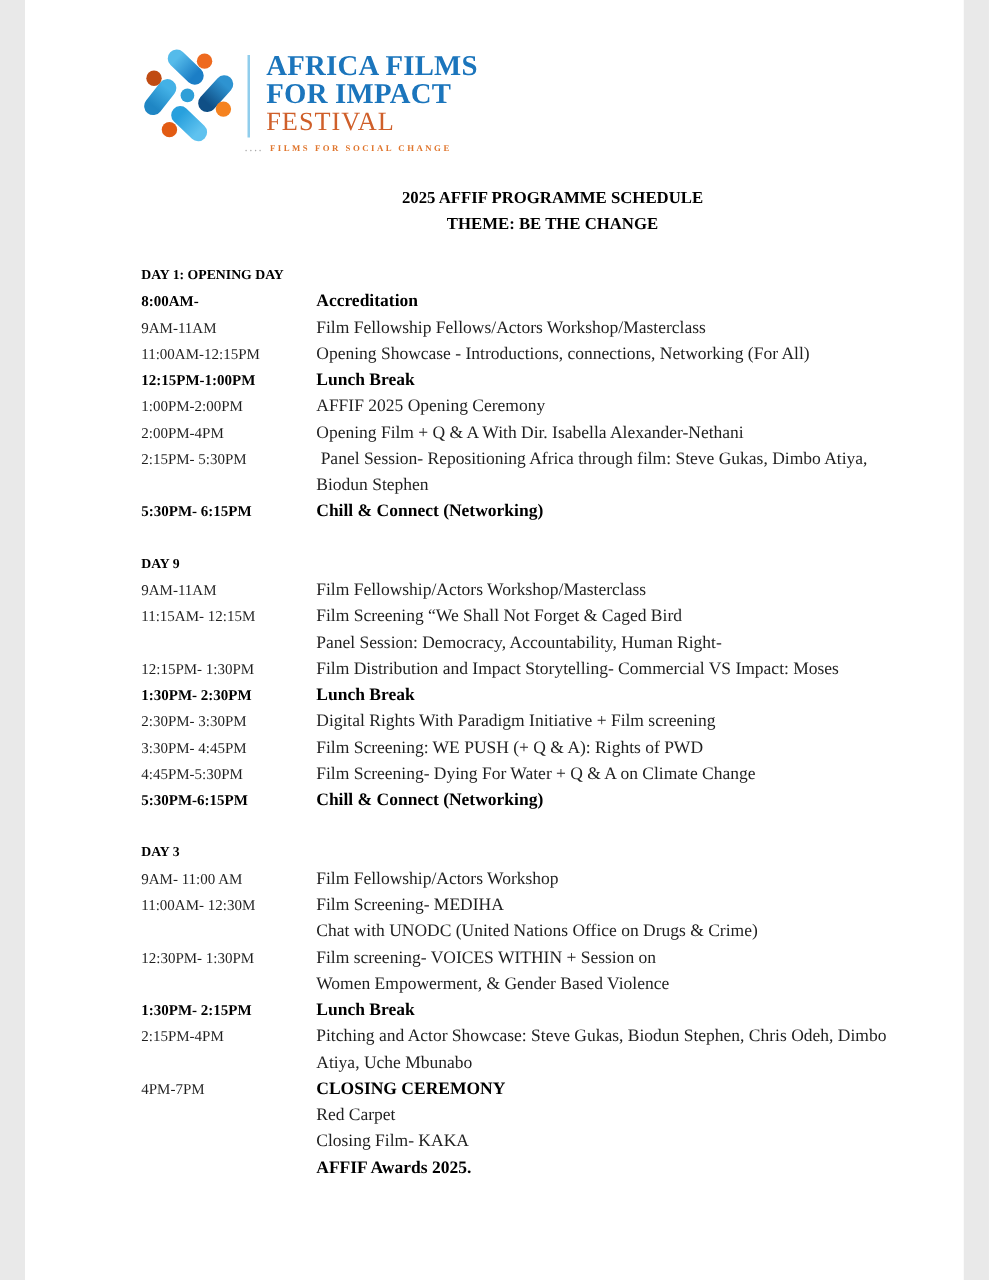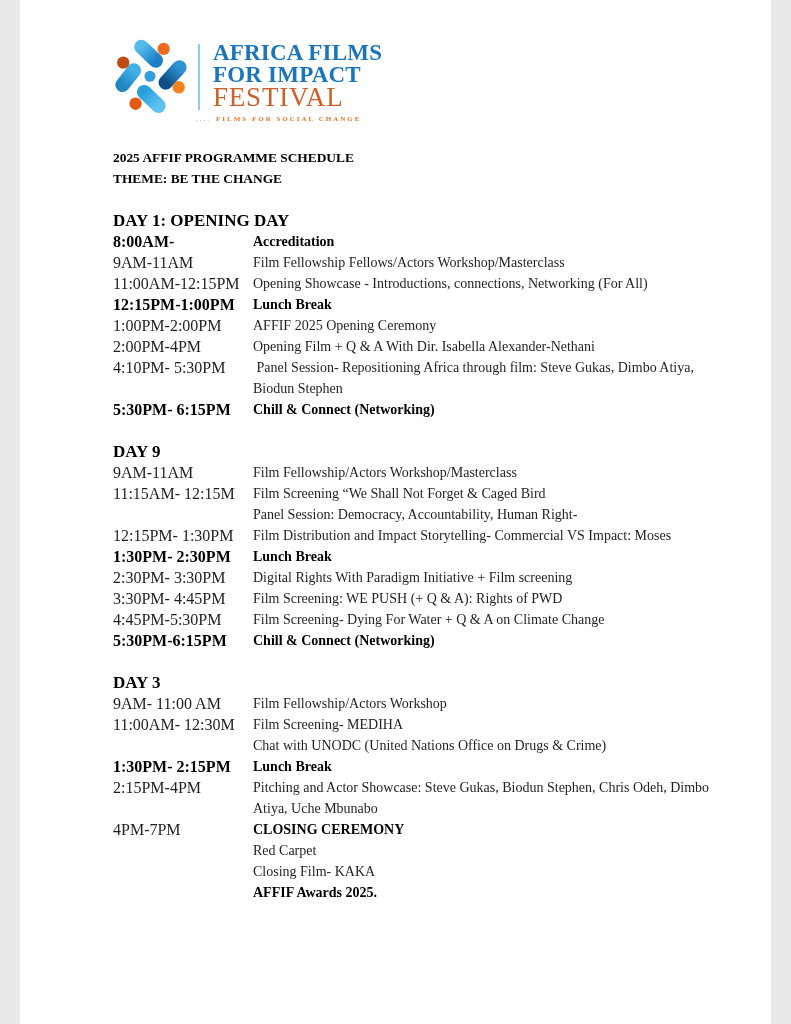--- a/index.html
+++ b/index.html
@@ -6,33 +6,33 @@
   .page{
     position:relative;width:751px;height:1024px;margin:0 auto;background:#ffffff;
     font-family:Liberation Serif, serif;color:#1f1f1f;overflow:hidden;
   }
   
   .logo{display:flex;align-items:flex-start;padding:38px 0 0 95px;}
   .mark{width:74px;height:78px;flex:none;}
   .logo-divider{width:2px;height:66px;background:#90cdec;margin-left:9px;margin-top:6px;flex:none;}
   .logo-text{margin-left:13px;padding-top:4px;}
   .lt-blue{font-size:23px;line-height:22px;font-weight:bold;color:#1b75bc;letter-spacing:.2px;}
-  .lt-orange{font-size:27px;line-height:23px;font-weight:normal;color:#cf5f2a;letter-spacing:.8px;}
+  .lt-orange{font-size:21px;line-height:23px;font-weight:normal;color:#cf5f2a;letter-spacing:.8px;}
   .lt-tag{margin:6px 0 0 -17px;font-size:7px;font-weight:bold;letter-spacing:2px;white-space:pre;}
   .lt-tag .dots{color:#a8a8a8;}
   .lt-tag .txt{color:#e0762e;margin-left:5px;}
   
-  .titles{margin:24px 0 0 93px;}
+  .titles{margin:24px 0 0 93px;text-align:center;}
   .title-line{font-size:13.4px;line-height:21px;font-weight:bold;color:#000;}
   
   #schedule{margin-left:93px;}
   .day{margin-top:21px;}
-  .day-heading{font-size:17px;line-height:21px;font-weight:bold;color:#000;}
+  .day-heading{font-size:11px;line-height:21px;font-weight:bold;color:#000;}
   .row{display:grid;grid-template-columns:140px 1fr;}
-  .cell-time{font-size:16px;line-height:21px;white-space:pre;}
+  .cell-time{font-size:12px;line-height:21px;white-space:pre;}
   .cell-event .line{font-size:14px;line-height:21px;white-space:pre;}
   .bold{font-weight:bold;color:#000;}
 </style>
 </head>
 <body>
 
 <div class="page">
 
   <div class="logo">
     <svg class="mark" viewBox="-6 -2 108 106" xmlns="http://www.w3.org/2000/svg" aria-hidden="true">
@@ -111,21 +111,21 @@
             <div class="line">AFFIF 2025 Opening Ceremony</div>
           </div>
         </div>
         <div class="row">
           <div class="cell-time">2:00PM-4PM</div>
           <div class="cell-event">
             <div class="line">Opening Film + Q &amp; A With Dir. Isabella Alexander-Nethani</div>
           </div>
         </div>
         <div class="row">
-          <div class="cell-time">4:10PM- 5:30PM</div>
+          <div class="cell-time">2:15PM- 5:30PM</div>
           <div class="cell-event">
             <div class="line"> Panel Session- Repositioning Africa through film: Steve Gukas, Dimbo Atiya,</div>
             <div class="line">Biodun Stephen</div>
           </div>
         </div>
         <div class="row">
           <div class="cell-time bold">5:30PM- 6:15PM</div>
           <div class="cell-event">
             <div class="line bold">Chill &amp; Connect (Networking)</div>
           </div>
@@ -189,20 +189,27 @@
           <div class="cell-time">9AM- 11:00 AM</div>
           <div class="cell-event">
             <div class="line">Film Fellowship/Actors Workshop</div>
           </div>
         </div>
         <div class="row">
           <div class="cell-time">11:00AM- 12:30M</div>
           <div class="cell-event">
             <div class="line">Film Screening- MEDIHA</div>
             <div class="line">Chat with UNODC (United Nations Office on Drugs &amp; Crime)</div>
+          </div>
+        </div>
+        <div class="row">
+          <div class="cell-time">12:30PM- 1:30PM</div>
+          <div class="cell-event">
+            <div class="line">Film screening- VOICES WITHIN + Session on</div>
+            <div class="line">Women Empowerment, &amp; Gender Based Violence</div>
           </div>
         </div>
         <div class="row">
           <div class="cell-time bold">1:30PM- 2:15PM</div>
           <div class="cell-event">
             <div class="line bold">Lunch Break</div>
           </div>
         </div>
         <div class="row">
           <div class="cell-time">2:15PM-4PM</div>

